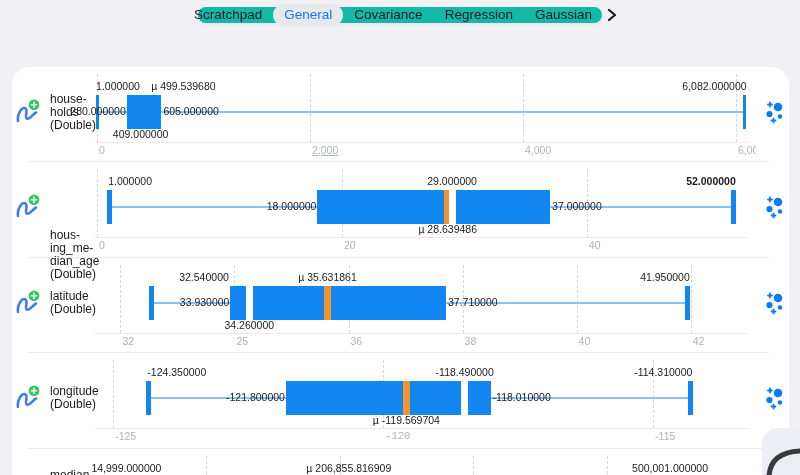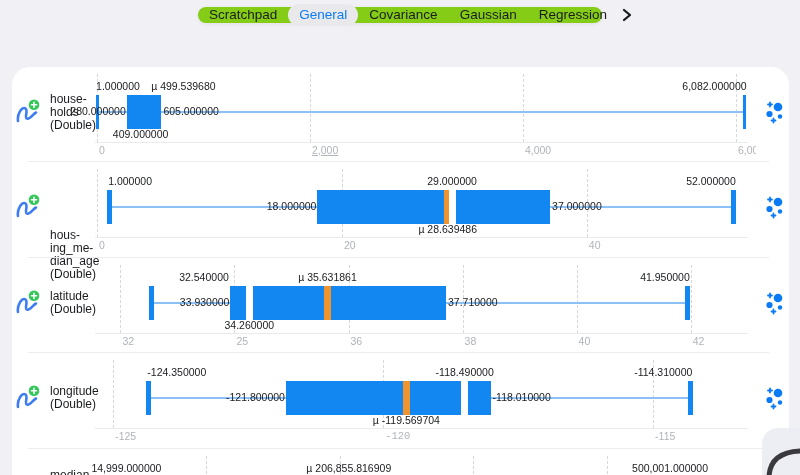--- a/index.html
+++ b/index.html
@@ -1,21 +1,21 @@
 <!DOCTYPE html>
 <html><head>
 <meta charset="utf-8">
 <style>
   html,body{margin:0;padding:0;}
   .screen{position:relative;width:800px;height:475px;background:#f0f0f5;overflow:hidden;
           font-family:"Liberation Sans",sans-serif;-webkit-font-smoothing:antialiased;}
   
-  .tabbar{position:absolute;left:198px;top:7px;width:404px;height:16px;background:#84cc16;
+  .tabbar{position:absolute;left:198px;top:7px;width:404px;height:16px;background:#14b8a6;
           border-radius:15px;box-shadow:0 1px 4px rgba(0,0,0,.07);display:flex;align-items:center;
-          }
+          justify-content:center;}
   .tab{font-size:13.5px;color:#1b1b1f;padding:4px 11px;border-radius:14px;white-space:nowrap;line-height:1;}
   .tab.active{background:#e9e9ec;color:#0b7cf6;}
   .chev{display:flex;align-items:center;margin-left:4px;}
   
   .card{position:absolute;left:12px;top:67px;width:777px;height:430px;background:#fff;border-radius:18px;}
   .row{position:absolute;left:0;width:777px;height:97px;}
   .sep{position:absolute;left:16px;right:20px;top:0;height:0;border-top:1px solid #ededf1;}
   .grid{position:absolute;top:8px;height:68px;width:0;border-left:1px dashed #d7d8dd;}
   .axisline{position:absolute;left:83px;width:653px;top:76px;height:1px;background:#eaebef;}
   .ticks{position:absolute;left:0;top:78px;width:744px;height:13px;overflow:hidden;}
@@ -40,22 +40,22 @@
 </head>
 <body>
 
 <div class="screen">
 
   <div class="tabbar" id="tabbar">
 
     <span class="tab">Scratchpad</span>
       <span class="tab active">General</span>
       <span class="tab">Covariance</span>
+      <span class="tab">Regression</span>
       <span class="tab">Gaussian</span>
-      <span class="tab">Regression</span>
       <span class="chev">
       <svg width="10" height="14" viewBox="0 0 10 14">
         <path d="M2 2 L8 7 L2 12" fill="none" stroke="#17181b" stroke-width="2.2" stroke-linecap="round" stroke-linejoin="round"></path>
       </svg>
     </span>
   </div>
 
   <div class="card" id="card">
       <div class="row" style="top: -1.5px;">
         <div class="ticks">
@@ -108,21 +108,21 @@
         <div class="axisline"></div>
         <div class="whisk" style="left: 97.2px; width: 624.5px;"></div>
         <div class="marker" style="left: 94.7px; width: 5px;"></div>
         <div class="marker" style="left: 719.3px; width: 5px;"></div>
         <div class="box" style="left: 305.4px; width: 232.7px;"></div>
         <div class="meanline" style="left: 432.2px; width: 7px;"></div>
         <div class="medline" style="left: 436.6px; width: 7px;"></div>
         <div class="val vmid" style="left: 304.415px; transform: translateX(-100%);">18.000000</div>
         <div class="val vmid" style="left: 540.1px;">37.000000</div>
         <div class="val vtop" style="left: 96.2px;">1.000000</div>
-        <div class="val vtop" style="left: 723.8px; transform: translateX(-100%);">52.000000</div>
+        <div class="val vtop" style="left: 723.8px; transform: translateX(-100%); font-weight: bold;">52.000000</div>
         <div class="val vtop" style="left: 440.1px; transform: translateX(-50%);">29.000000</div>
         <div class="val vbot" style="left: 435.7px; transform: translateX(-50%);">µ 28.639486</div>
         <div class="lefticon" style="top: 33px;"><svg width="27" height="27" viewBox="0 0 27 27">
   <path d="M2 22 C1 15 6 7 9.5 9.5 C12.5 11.8 8 18.5 11 19.6 C14 20.7 16.5 15.5 20 13.5" fill="none" stroke="#3d7df0" stroke-width="2.6" stroke-linecap="round"></path>
   <circle cx="18" cy="5.8" r="5.3" fill="#32c759"></circle>
   <path d="M18 3.2 v5.2 M15.4 5.8 h5.2" stroke="#fff" stroke-width="1.6" stroke-linecap="round"></path>
 </svg></div>
         <div class="varname" style="top: 20px; margin-top: 48px;">hous-
 ing_me-
 dian_age

